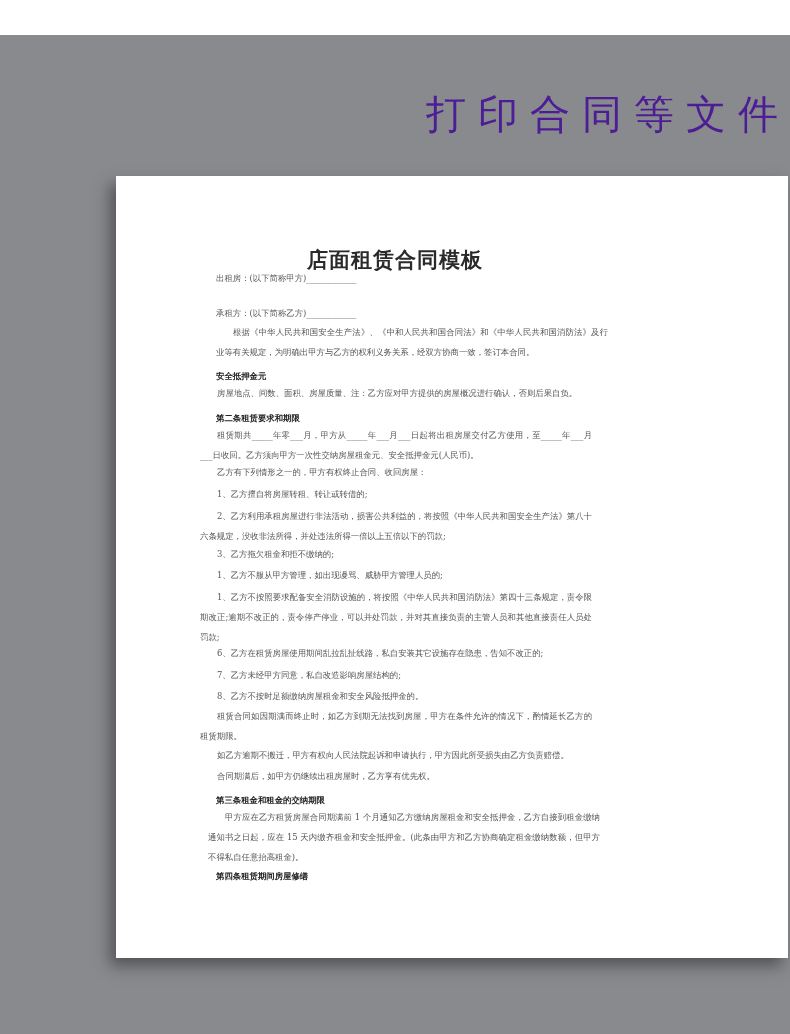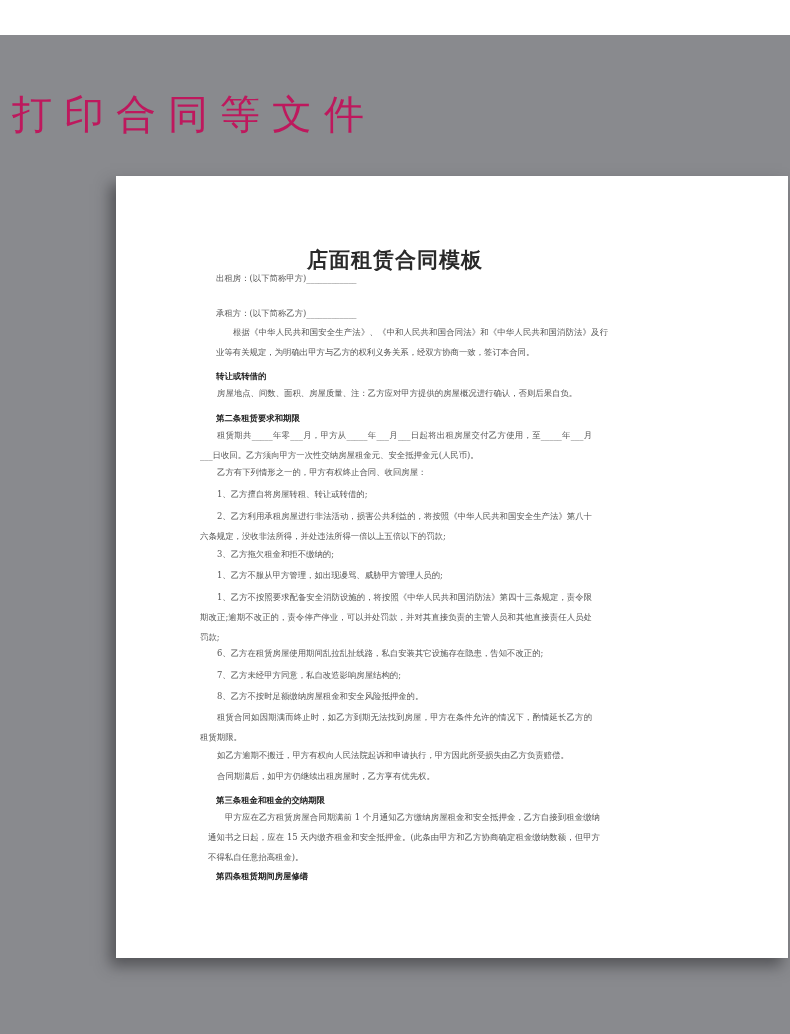--- a/index.html
+++ b/index.html
@@ -4,22 +4,22 @@
 <style>
   html, body { margin: 0; padding: 0; }
   body {
     width: 790px; height: 1034px; position: relative; overflow: hidden;
     background: #ffffff;
     font-family: "DejaVu Serif", "Liberation Serif", serif;
   }
   .top-strip { position: absolute; left: 0; top: 0; width: 790px; height: 35px; background: #ffffff; }
   .stage { position: absolute; left: 0; top: 35px; width: 790px; height: 999px; background: #898a8e; }
   .headline {
-    position: absolute; left: 0; top: 90px; width: 790px; text-align: left;
-    color: #be185d; font-family: "DejaVu Sans", "Liberation Sans", sans-serif;
+    position: absolute; left: 0; top: 90px; width: 790px; text-align: right;
+    color: #4c1d95; font-family: "DejaVu Sans", "Liberation Sans", sans-serif;
     font-size: 40px; letter-spacing: 12px; font-weight: 300; line-height: 48px;
     padding-left: 12px; box-sizing: border-box;
   }
   .paper {
     position: absolute; left: 116px; top: 176px; width: 672px; height: 782px;
     background: #ffffff;
     box-shadow: -6px 8px 14px rgba(40,40,44,0.55);
   }
   .doc {
     position: absolute; left: 0; top: 0; width: 558px; color: #333;
@@ -47,35 +47,35 @@
 <div class="headline">打印合同等文件</div>
 
 <div class="paper">
   <div class="doc">
     <div class="doc-title">店面租赁合同模板</div>
 
     <div class="para noindent" style="top:92px; left:100px;">出租房：(以下简称甲方)____________</div>
     <div class="para noindent" style="top:127px; left:100px;">承租方：(以下简称乙方)____________</div>
     <div class="para" style="top:146px;margin-left:16px;">根据《中华人民共和国安全生产法》、《中和人民共和国合同法》和《中华人民共和国消防法》及行业等有关规定，为明确出甲方与乙方的权利义务关系，经双方协商一致，签订本合同。</div>
 
-    <div class="para noindent line heading" style="top:190px; left:100px;">转让或转借的</div>
+    <div class="para noindent line heading" style="top:190px; left:100px;">安全抵押金元</div>
     <div class="para" style="top:207px;">房屋地点、间数、面积、房屋质量、注：乙方应对甲方提供的房屋概况进行确认，否则后果自负。</div>
 
     <div class="para noindent line heading" style="top:232px; left:100px;">第二条租赁要求和期限</div>
     <div class="para" style="top:249px;">租赁期共_____年零___月，甲方从_____年___月___日起将出租房屋交付乙方使用，至_____年___月___日收回。乙方须向甲方一次性交纳房屋租金元、安全抵押金元(人民币)。</div>
     <div class="para" style="top:286px;">乙方有下列情形之一的，甲方有权终止合同、收回房屋：</div>
     <div class="para" style="top:308px;">1、乙方擅自将房屋转租、转让或转借的;</div>
     <div class="para" style="top:330px;">2、乙方利用承租房屋进行非法活动，损害公共利益的，将按照《中华人民共和国安全生产法》第八十六条规定，没收非法所得，并处违法所得一倍以上五倍以下的罚款;</div>
     <div class="para" style="top:368px;">3、乙方拖欠租金和拒不缴纳的;</div>
     <div class="para" style="top:389px;">1、乙方不服从甲方管理，如出现谩骂、威胁甲方管理人员的;</div>
     <div class="para" style="top:411px;">1、乙方不按照要求配备安全消防设施的，将按照《中华人民共和国消防法》第四十三条规定，责令限期改正;逾期不改正的，责令停产停业，可以并处罚款，并对其直接负责的主管人员和其他直接责任人员处罚款;</div>
     <div class="para" style="top:467px;">6、乙方在租赁房屋使用期间乱拉乱扯线路，私自安装其它设施存在隐患，告知不改正的;</div>
     <div class="para" style="top:489px;">7、乙方未经甲方同意，私自改造影响房屋结构的;</div>
     <div class="para" style="top:510px;">8、乙方不按时足额缴纳房屋租金和安全风险抵押金的。</div>
-    <div class="para" style="top:531px;">租赁合同如因期满而终止时，如乙方到期无法找到房屋，甲方在条件允许的情况下，酌情延长乙方的租赁期限。</div>
+    <div class="para" style="top:531px;font-family:Liberation Mono, monospace;">租赁合同如因期满而终止时，如乙方到期无法找到房屋，甲方在条件允许的情况下，酌情延长乙方的租赁期限。</div>
     <div class="para" style="top:569px;">如乙方逾期不搬迁，甲方有权向人民法院起诉和申请执行，甲方因此所受损失由乙方负责赔偿。</div>
     <div class="para" style="top:590px;">合同期满后，如甲方仍继续出租房屋时，乙方享有优先权。</div>
 
     <div class="para noindent line heading" style="top:614px; left:100px;">第三条租金和租金的交纳期限</div>
     <div class="para" style="top:631px;margin-left:8px;">甲方应在乙方租赁房屋合同期满前 1 个月通知乙方缴纳房屋租金和安全抵押金，乙方自接到租金缴纳通知书之日起，应在 15 天内缴齐租金和安全抵押金。(此条由甲方和乙方协商确定租金缴纳数额，但甲方不得私自任意抬高租金)。</div>
 
     <div class="para noindent line heading" style="top:690px; left:100px;">第四条租赁期间房屋修缮</div>
   </div>
 </div>
 

